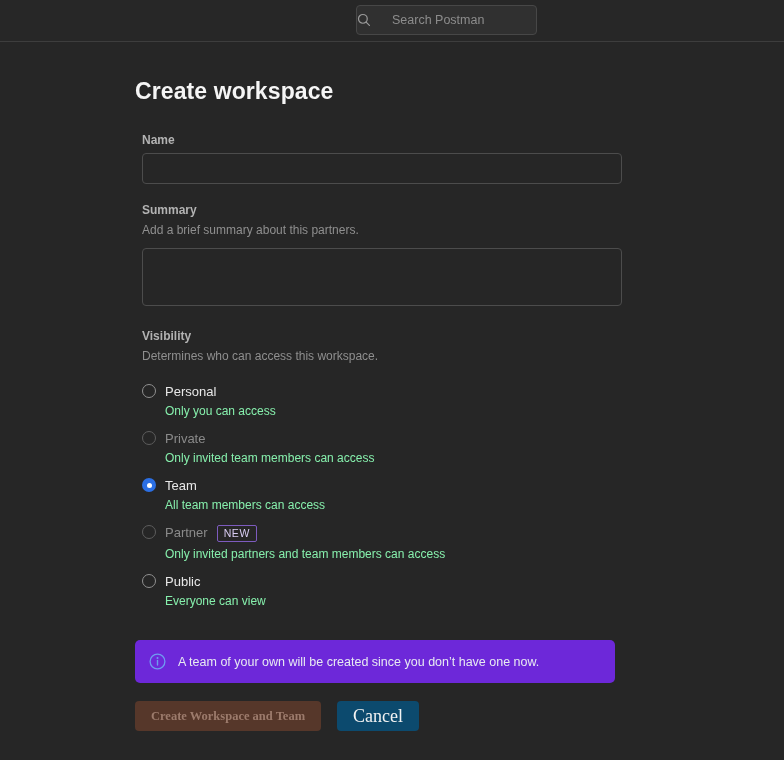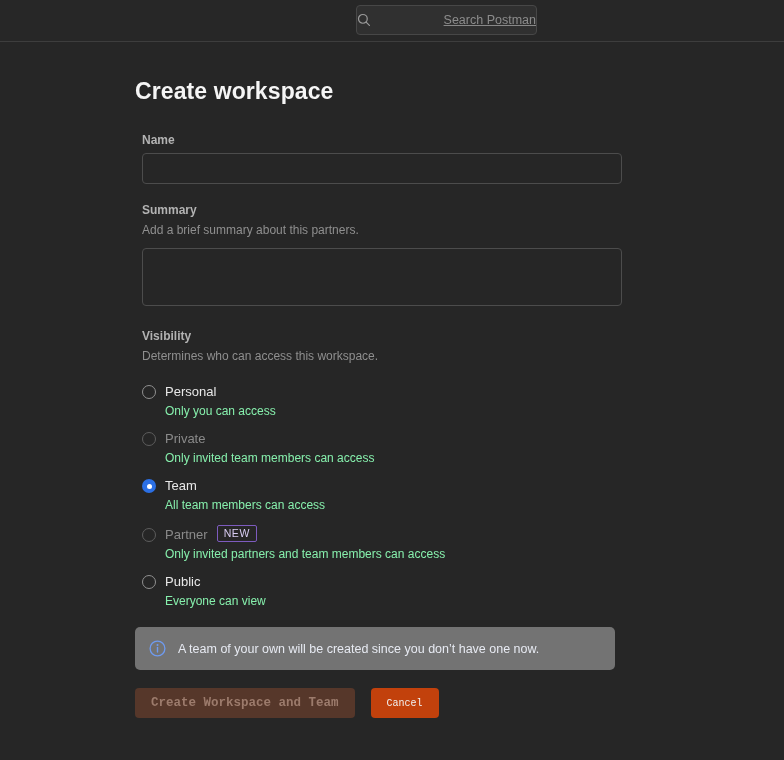--- a/index.html
+++ b/index.html
@@ -19,25 +19,24 @@
   }
   .searchbox {
     position: absolute;
     left: 356px; top: 5px;
     width: 181px; height: 30px;
     background: #303030;
     border: 1px solid #474747;
     border-radius: 4px;
     display: flex;
     align-items: center;
-    justify-content: space-between;
-    gap: 9px;
+    justify-content: flex-start;
+    gap: 21px;
     cursor: pointer;
     color: #888888;
-    text-decoration: underline;
   }
   .searchbox svg { flex: 0 0 auto; }
   .searchbox .search-text { font-size: 12.5px; color: #8c8c8c; }
 
   
   .content { padding: 36px 0 17px 135px; width: 615px; }
   .page-title {
     color: #f5f5f5;
     font-size: 23px;
     font-weight: 700;
@@ -79,21 +78,21 @@
     resize: none;
     outline: none;
     display: block;
   }
   .gap-after-name { height: 19px; }
   .gap-after-summary { height: 23px; }
   .gap-after-vis-help { height: 11px; }
 
   
   .radio-option { padding: 10px 0 0 0; cursor: pointer; }
-  .radio-row { display: flex; align-items: flex-end; }
+  .radio-row { display: flex; align-items: flex-start; }
   .radio-circle {
     width: 14px; height: 14px;
     border-radius: 50%;
     border: 1.5px solid #909090;
     margin-right: 9px;
     flex: 0 0 auto;
     position: relative;
   }
   .radio-option.disabled .radio-circle { border-color: #5d5d5d; }
   .radio-option.selected .radio-circle {
@@ -121,53 +120,53 @@
     padding: 1px 6px 2px 6px;
     border: 1px solid #7d5bbe;
     border-radius: 2px;
     font-size: 10.5px;
     letter-spacing: 0.6px;
     color: #d9cdf3;
   }
 
   
   .info-banner {
-    margin-top: 16px;
+    margin-top: 29px;
     width: 480px; height: 43px;
-    background: #737373;
+    background: #6d28d9;
     border-radius: 5px;
     display: flex;
     align-items: center;
     padding: 0 14px;
     gap: 12px;
   }
   .info-banner .banner-text { font-size: 12.5px; color: #e7eaf2; }
 
   
   .actions { margin-top: 18px; display: flex; align-items: center; gap: 16px; }
   .btn {
     height: 30px;
     border: none;
     border-radius: 4px;
-    font-family: Liberation Mono, monospace;
+    font-family: Liberation Serif, serif;
     font-size: 12.5px;
     font-weight: 700;
     padding: 0 16px;
     cursor: pointer;
   }
   .btn-primary-disabled {
     background: #56372a;
     color: #9c7b6c;
     cursor: default;
   }
   .btn-secondary {
-    background: #c2410c;
+    background: #0c4a6e;
     color: #f2f2f2;
     font-weight: 400;
-    font-size: 10px;
+    font-size: 18px;
   }
 </style>
 </head>
 <body>
 
 <div class="topbar">
   <div class="searchbox">
     <span style="display:flex;">
       <svg width="14" height="14" viewBox="0 0 16 16" fill="none">
         <circle cx="6.7" cy="6.7" r="5" stroke="#9a9a9a" stroke-width="1.4"></circle>

